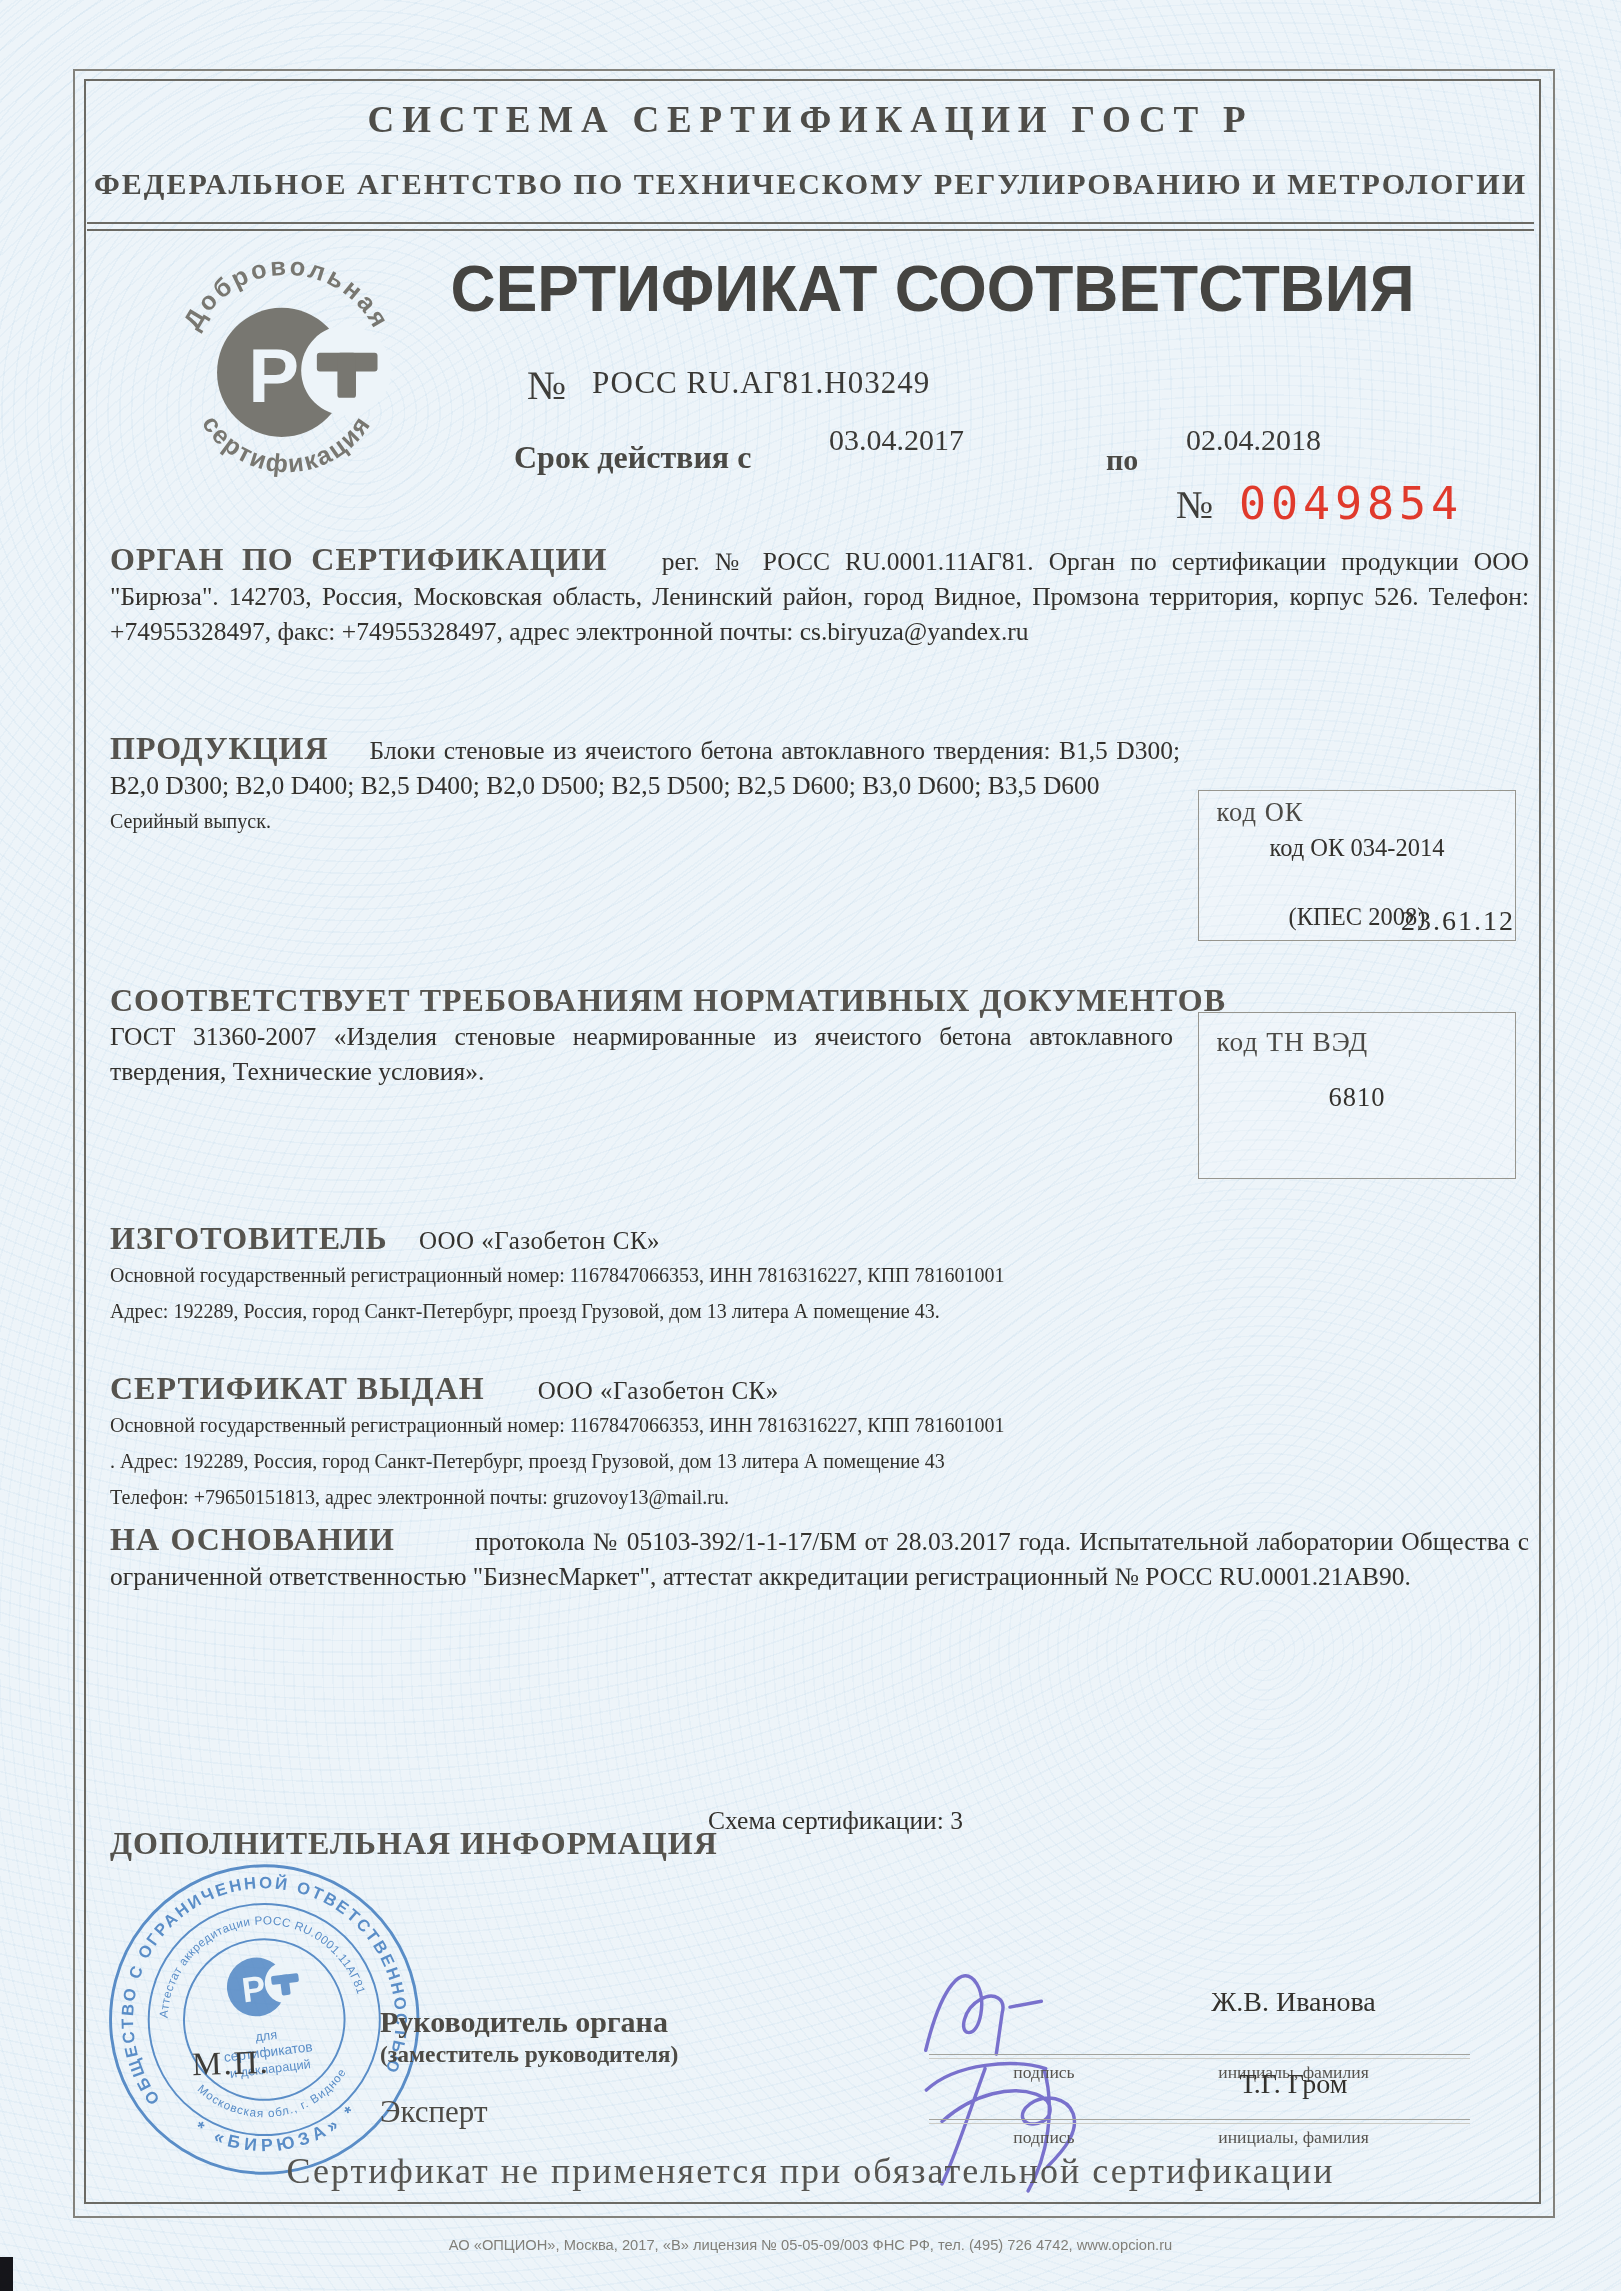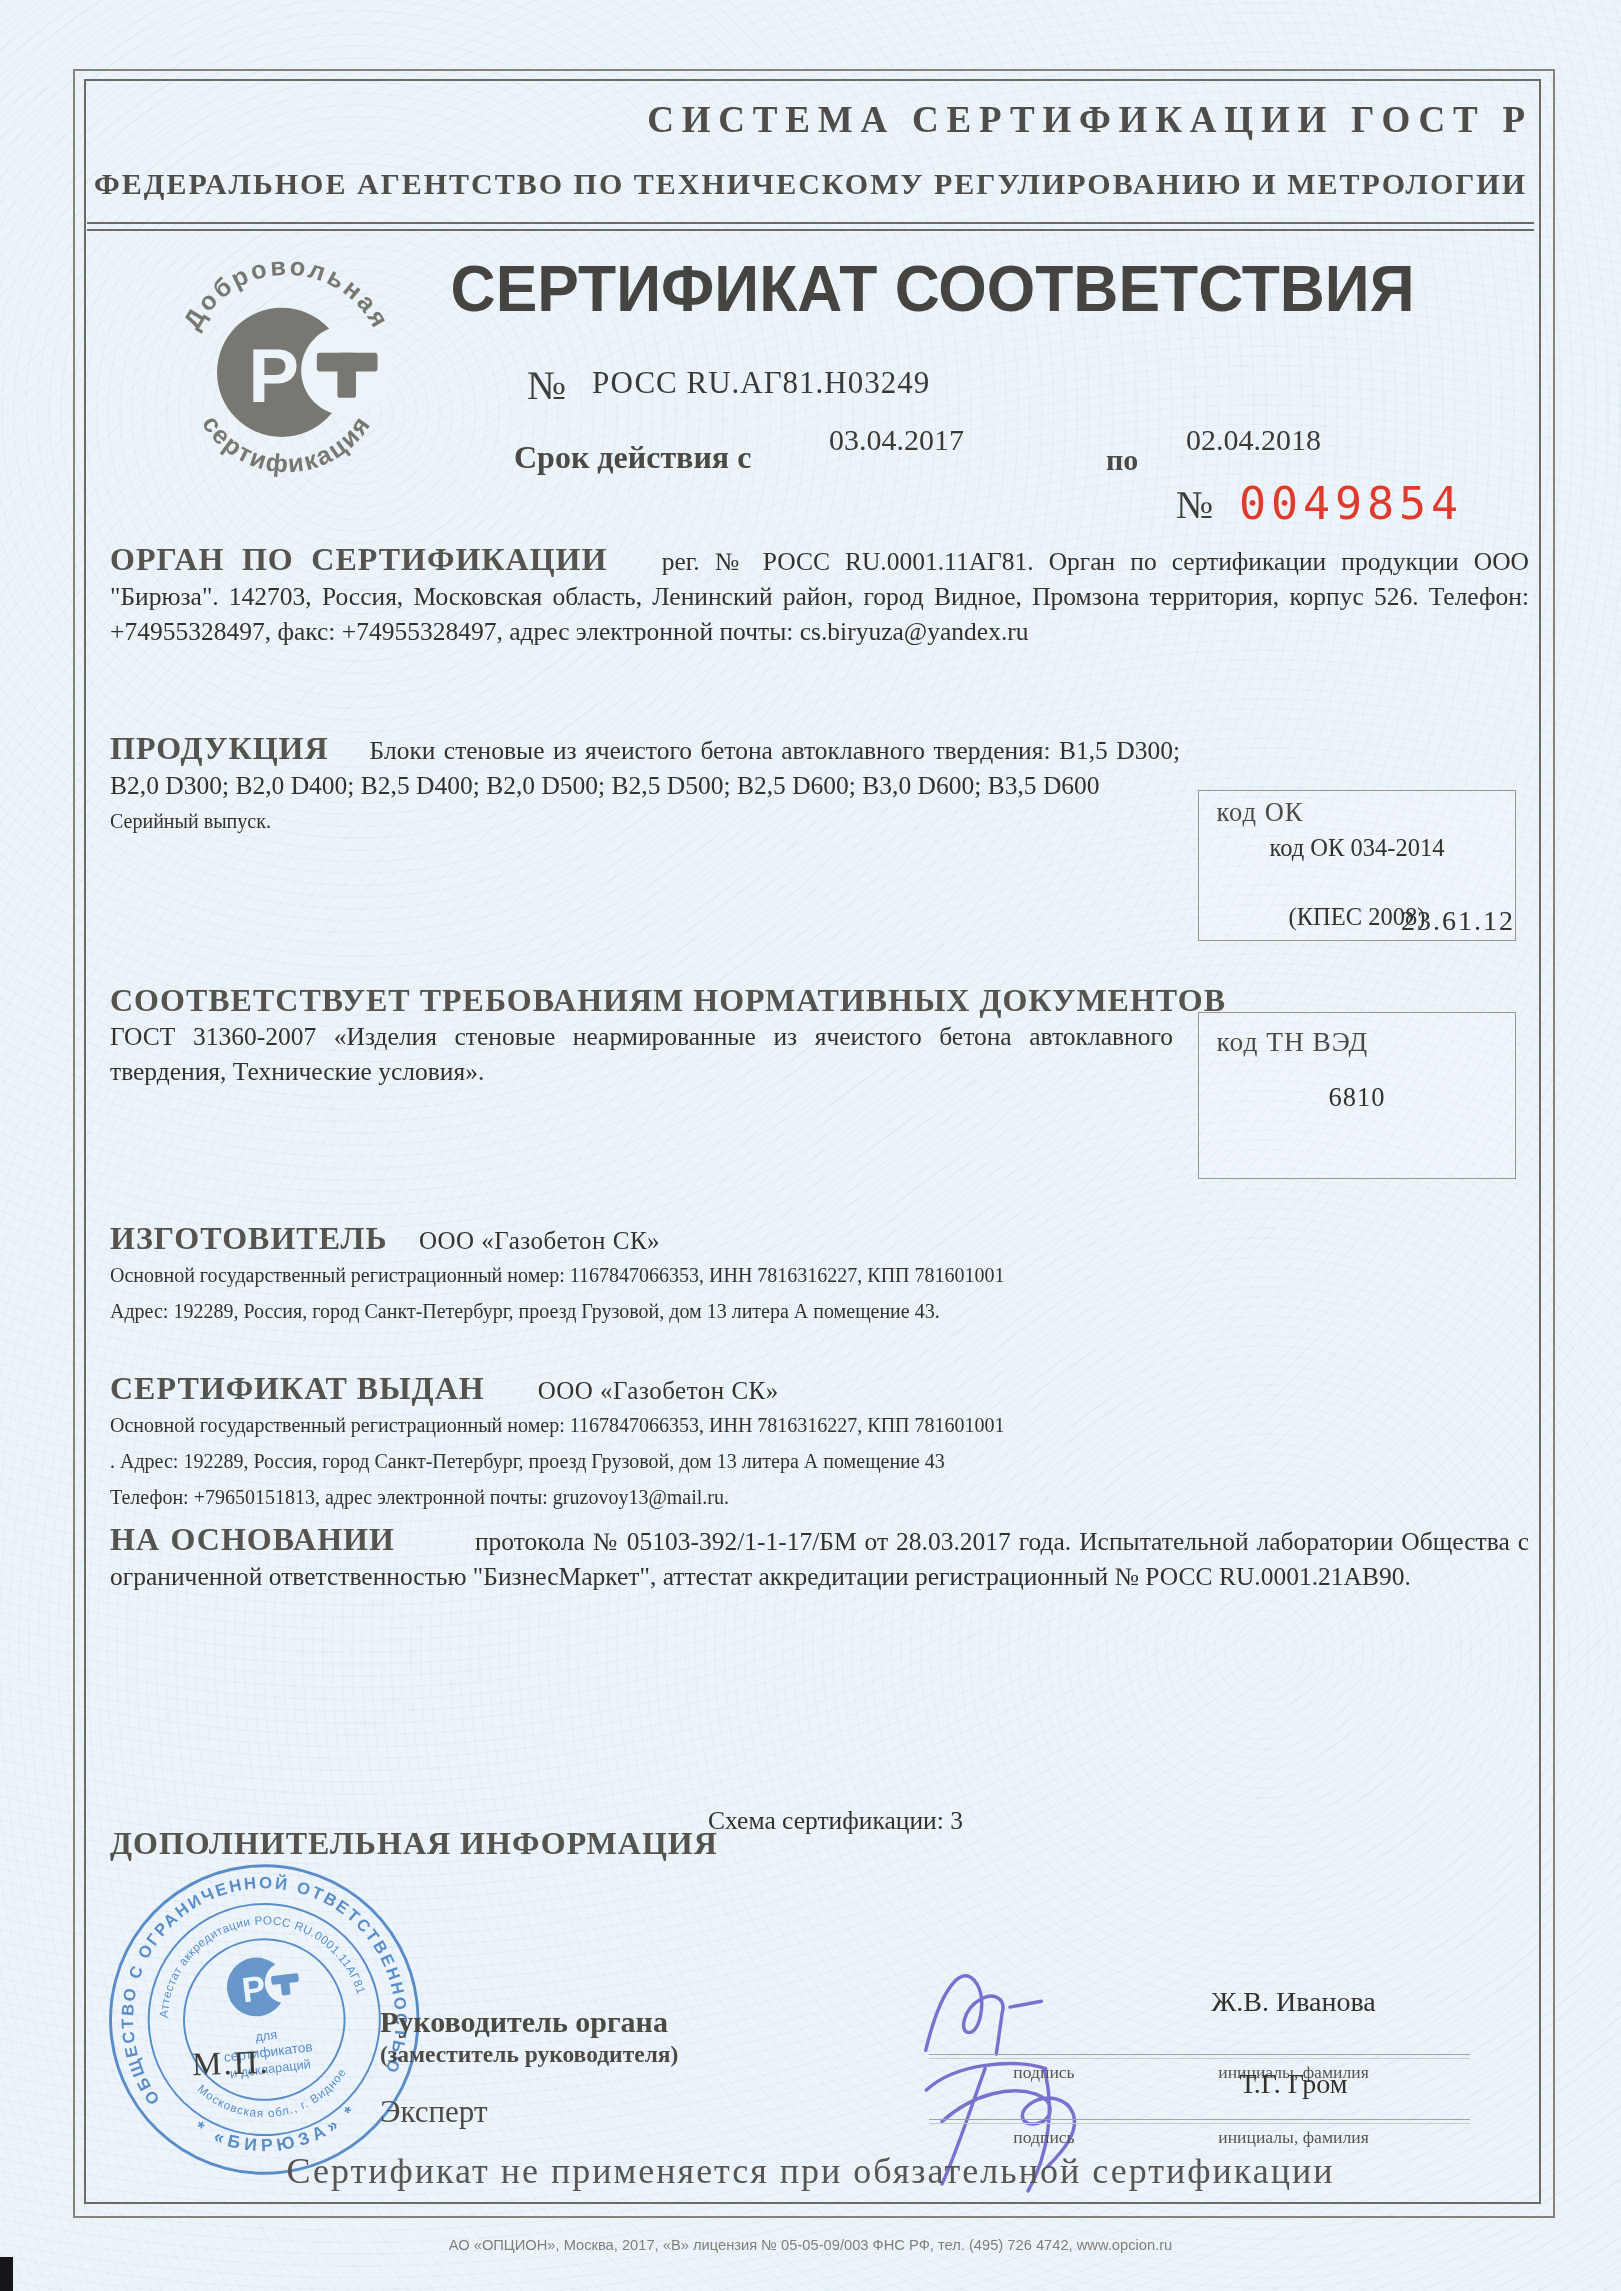--- a/index.html
+++ b/index.html
@@ -8,21 +8,21 @@
     background-color:#edf4f9;
     background-image:
       repeating-radial-gradient(circle at 22% 18%, rgba(150,192,222,.11) 0 1.5px, rgba(0,0,0,0) 1.5px 11.8px),
       repeating-radial-gradient(circle at 78% 72%, rgba(150,192,222,.09) 0 1.5px, rgba(0,0,0,0) 1.5px 9.8px);
     font-family:"Liberation Serif", serif;color:#33312d;
   }
   .abs{position:absolute;}
   .frame-outer{left:73px;top:69px;width:1478px;height:2145px;border:2px solid #83827c;}
   .frame-inner{left:84px;top:79px;width:1453px;height:2121px;border:2.9px solid #6b6a64;}
   .hdr-sep{left:87px;top:222px;width:1447px;height:4.9px;border-top:2px solid #6b6a64;border-bottom:2px solid #6b6a64;}
-  .hdr1{left:88px;top:98px;width:1445px;text-align:right;font-size:37px;letter-spacing:7.8px;font-weight:600;color:#4e4d49;}
+  .hdr1{left:88px;top:98px;width:1445px;text-align:center;font-size:37px;letter-spacing:7.8px;font-weight:600;color:#4e4d49;}
   .hdr2{left:88px;top:167px;width:1445px;text-align:center;font-size:30px;letter-spacing:2px;font-weight:600;color:#4e4d49;}
   .title{left:431px;top:251px;width:980px;text-align:center;font-family:"Liberation Sans",sans-serif;
          font-weight:700;font-size:65px;color:#454441;transform:scaleX(.96);transform-origin:center;white-space:nowrap;}
   .logo{left:174px;top:255px;width:227px;height:227px;}
   .no-label{left:527px;top:361px;font-size:41px;color:#3f3e3a;}
   .no-value{left:592px;top:365px;font-size:31px;letter-spacing:1px;color:#3a3936;}
   .validity-label{left:514px;top:439px;font-size:32px;font-weight:600;color:#4a4945;}
   .valid-from{left:829px;top:423px;font-size:30px;color:#3a3936;}
   .valid-po{left:1106px;top:443px;font-size:30px;font-weight:600;color:#4a4945;}
   .valid-to{left:1186px;top:423px;font-size:30px;color:#3a3936;}

